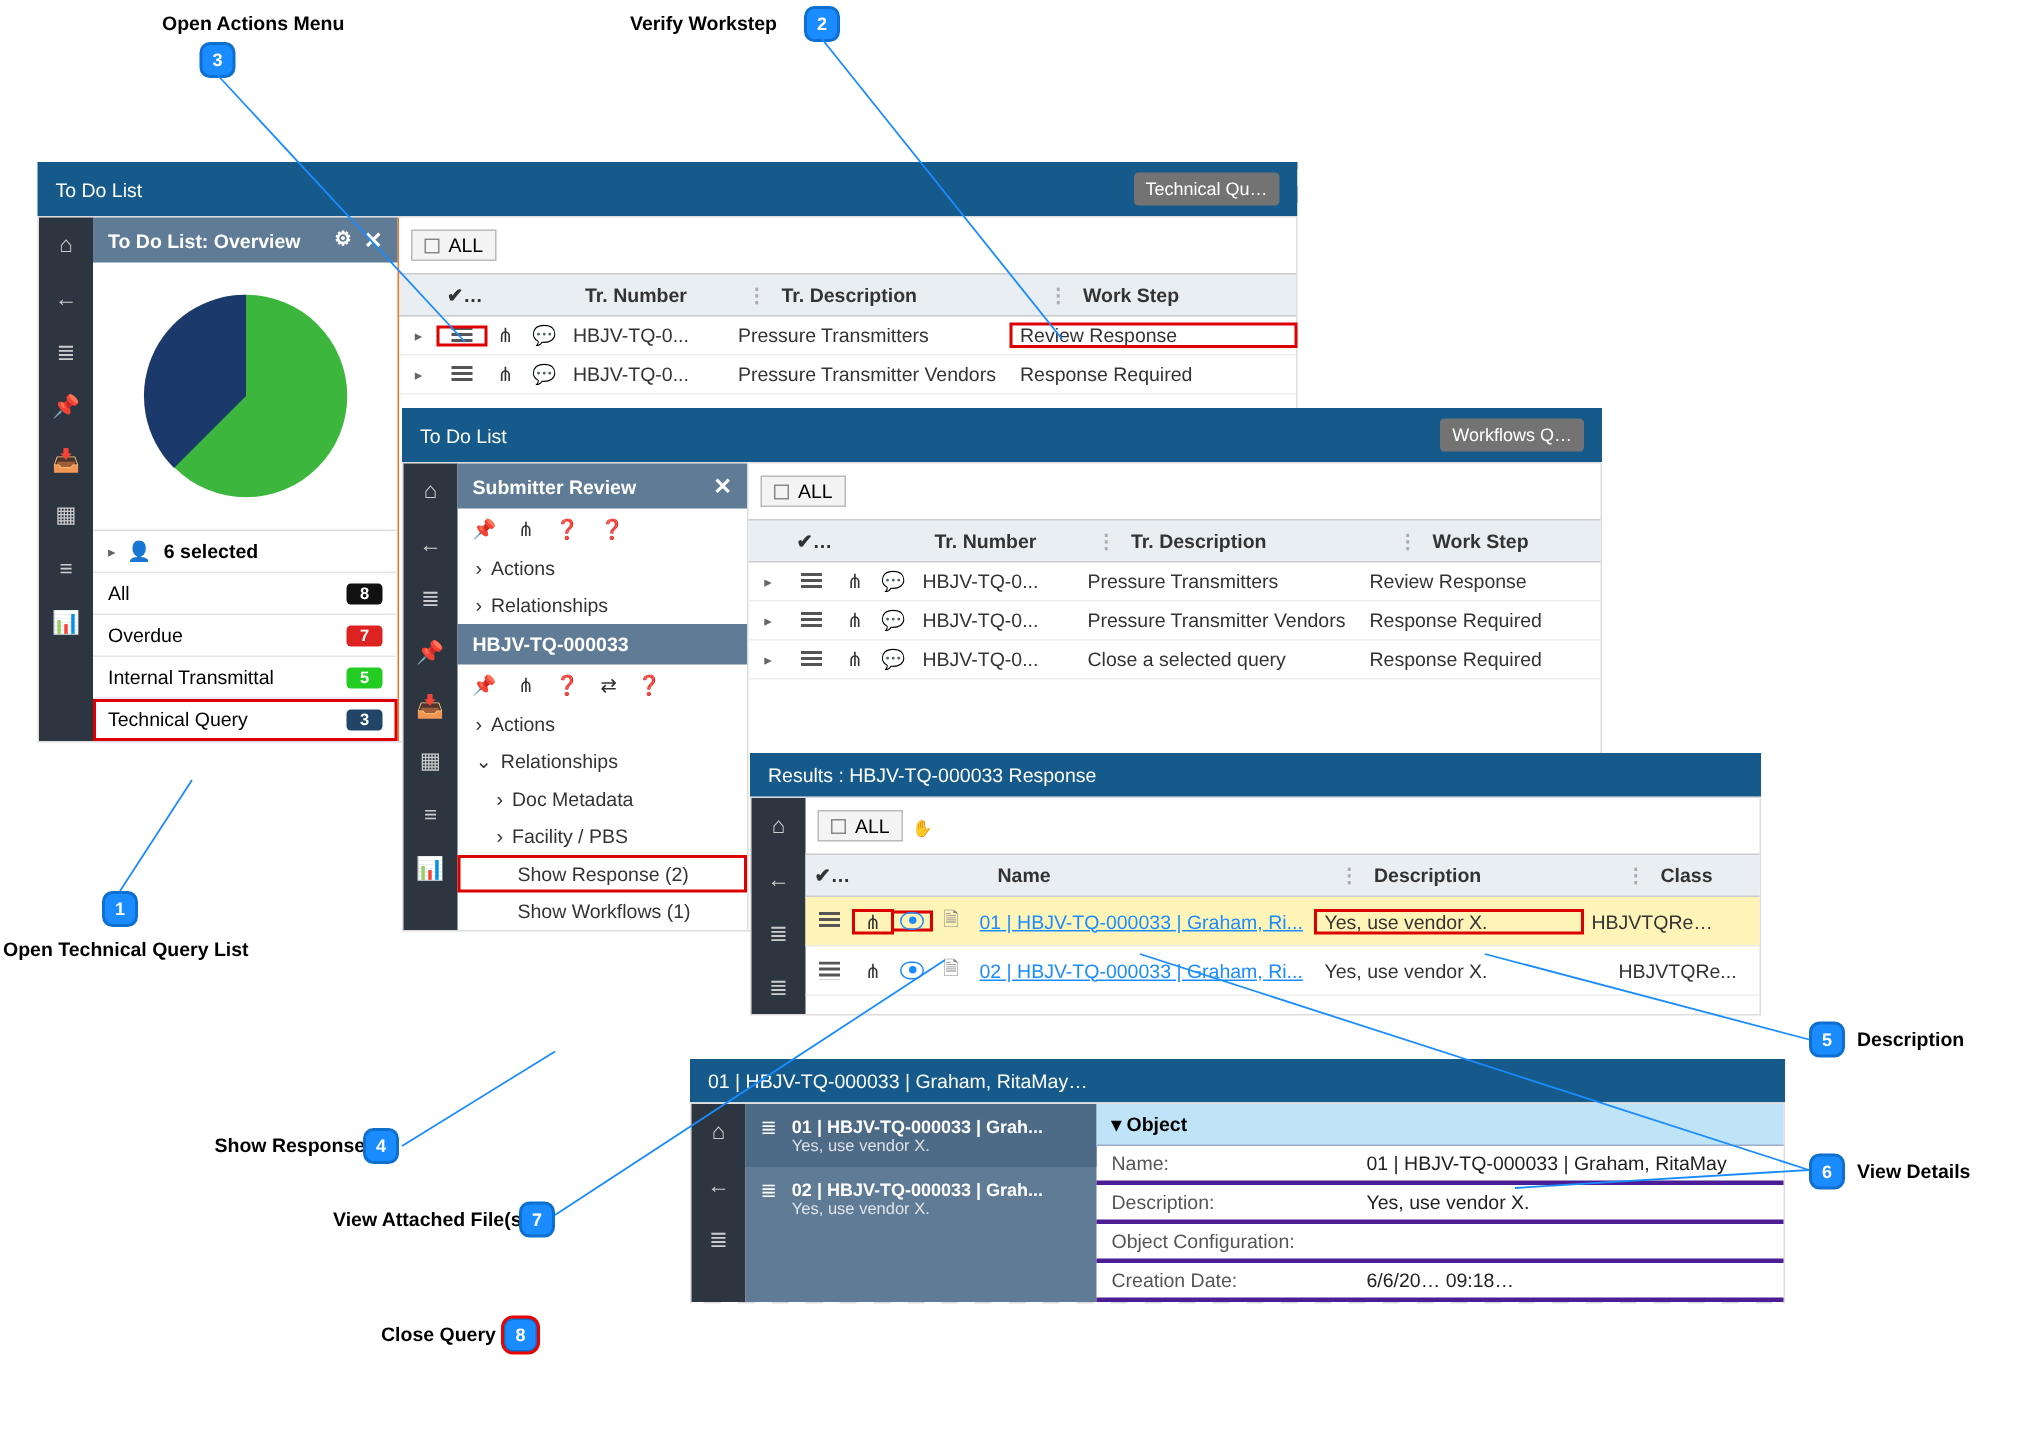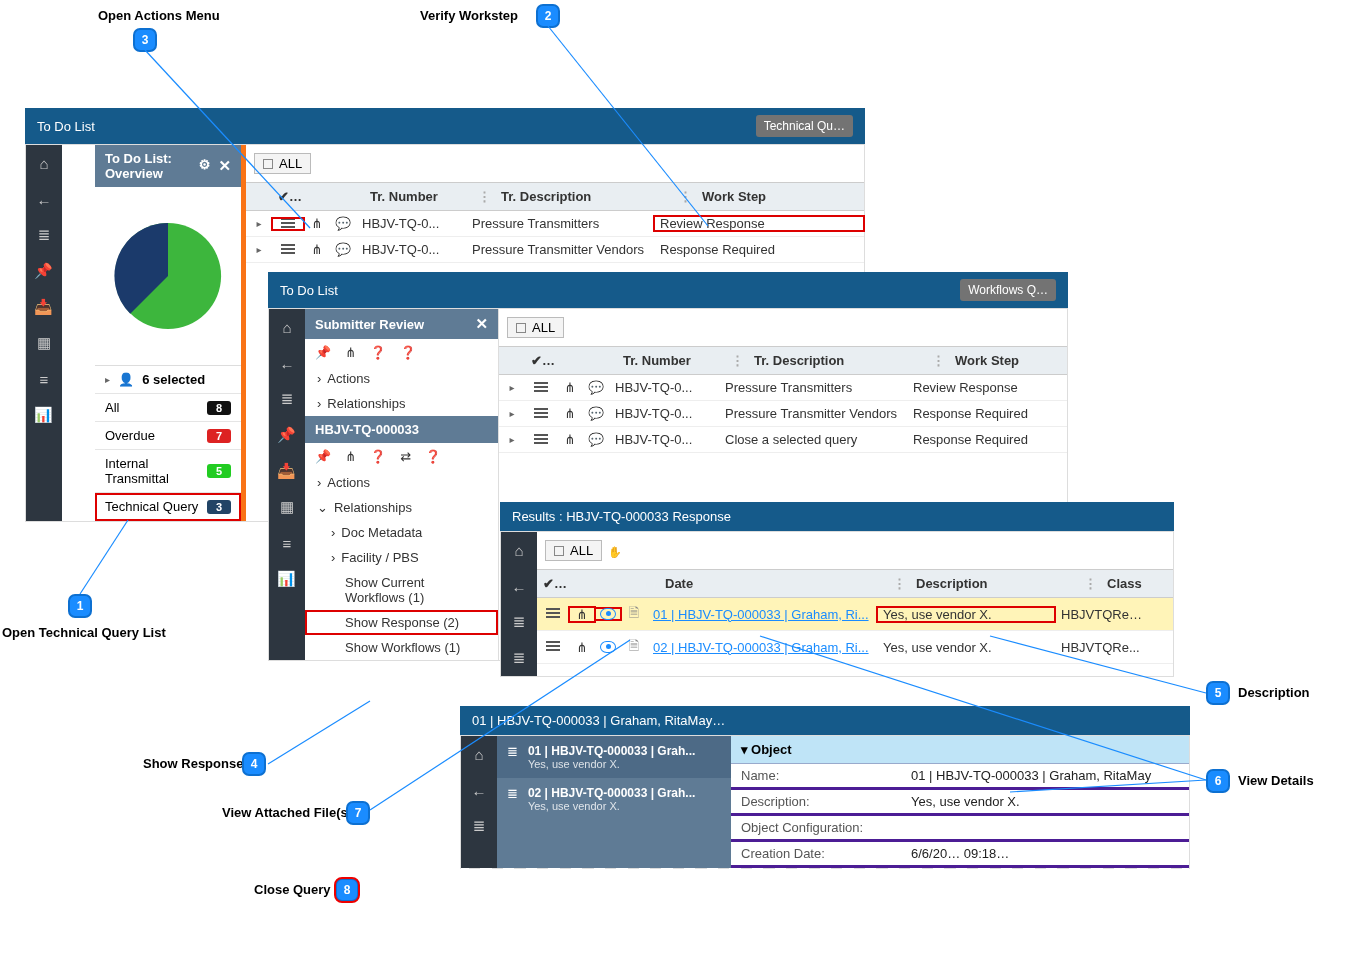--- a/index.html
+++ b/index.html
@@ -57,21 +57,21 @@
 svg.line-svg line { stroke:#1a8cff; stroke-width:1.2; }
 
 .small-eye{ width:16px;height:12px; border:1px solid #1a8cff; border-radius:50%/60%; position:relative;}
 .small-eye::after{content:"";position:absolute;left:5px;top:2px;width:5px;height:5px;background:#1a8cff;border-radius:50%;}
 
 .icon-strip{ display:flex; gap:14px; padding:6px 10px; color:#333; font-size:14px;}
 </style>
 </head>
 <body>
 
-<div class="callout-label" style="left:98px;top:8px;">Open Actions Menu</div>
+<div class="callout-label" style="left:108px;top:8px;">Open Actions Menu</div>
 <div class="callout-badge" style="left:133px;top:28px;">3</div>
 
 <div class="callout-label" style="left:420px;top:8px;">Verify Workstep</div>
 <div class="callout-badge" style="left:536px;top:4px;">2</div>
 
 <div class="callout-badge" style="left:68px;top:594px;">1</div>
 <div class="callout-label" style="left:2px;top:625px;">Open Technical Query List</div>
 
 <div class="callout-label" style="left:143px;top:756px;">Show Response</div>
 <div class="callout-badge" style="left:242px;top:752px;">4</div>
@@ -98,21 +98,21 @@
      <div class="nav-icon">⌂</div>
      <div class="nav-icon">←</div>
      <div class="nav-icon">≣</div>
      <div class="nav-icon">📌</div>
      <div class="nav-icon">📥</div>
      <div class="nav-icon">▦</div>
      <div class="nav-icon">≡</div>
      <div class="nav-icon">📊</div>
    </div>
 
-   <div style="width:184px;border-right:5px solid #f97316;padding-left:33px;">
+   <div style="width:204px;border-right:1px solid #f97316;">
      <div class="sub-hdr">
        <span>To Do List: Overview</span>
        <span style="display:flex;gap:8px;">
         <span>⚙</span>
         <span class="close-x">✕</span>
        </span>
      </div>
      <div style="padding:14px;display:flex;justify-content:center;">
       <svg width="150" height="150" viewBox="0 0 100 100">
        <circle cx="50" cy="50" r="45" fill="#3db63d" class="pie-slice"></circle>
@@ -244,23 +244,20 @@
           <span>Relationships</span>
         </div>
     <div class="tree-row indent1">
           <span>›</span>
           <span>Doc Metadata</span>
         </div>
     <div class="tree-row indent1">
           <span>›</span>
           <span>Facility / PBS</span>
         </div>
-    <div class="tree-row indent2">
-          <span>Show Current Workflows (1)</span>
-        </div>
     <div class="tree-row indent2 redbox">
           <span>Show Response (2)</span>
         </div>
     <div class="tree-row indent2">
           <span>Show Workflows (1)</span>
         </div>
   </div>
   <div style="flex:1;">
     <div style="padding:8px;"><span class="all-pill">
             <span class="sq"></span>
@@ -334,21 +331,21 @@
    <div style="flex:1;">
     <div style="padding:8px;"><span class="all-pill">
             <span class="sq"></span>
             <span>ALL</span>
           </span><span style="font-size:11px;margin-left:6px;">✋</span></div>
     <div class="tbl-hdr">
       <div class="cell" style="width:32px;">✔✔</div>
       <div class="cell" style="width:30px;"></div>
       <div class="cell" style="width:30px;"></div>
       <div class="cell" style="width:30px;"></div>
-      <div class="cell" style="width:230px;">Date</div>
+      <div class="cell" style="width:230px;">Name</div>
           <span class="hdr-handle">⋮</span>
       <div class="cell" style="width:170px;">Description</div>
           <span class="hdr-handle">⋮</span>
       <div class="cell" style="flex:1;">Class</div>
     </div>
     <div class="tbl-row hi">
       <div class="icon-box" style="width:32px;">
             <span class="dotgrid"></span>
           </div>
       <div class="icon-box red-box">⋔</div>
@@ -364,21 +361,21 @@
       <div class="icon-box" style="width:32px;">
             <span class="dotgrid"></span>
           </div>
       <div class="icon-box">⋔</div>
       <div class="icon-box">
             <div class="small-eye"></div>
           </div>
       <div class="icon-box" style="color:#888;">🗎</div>
       <div class="cell link" style="width:230px;">02 | HBJV-TQ-000033 | Graham, Ri...</div>
       <div class="cell" style="width:178px;">Yes, use vendor X.</div>
-      <div class="cell" style="flex:1;">HBJVTQRe...</div>
+      <div class="cell" style="flex:1;margin-left:18px;">HBJVTQRe...</div>
     </div>
    </div>
   </div>
 </div>
 
 <div style="position:absolute;left:460px;top:706px;width:730px;">
  <div class="panel-hdr zigzag-right">
    <span>01 | HBJV-TQ-000033 | Graham, RitaMay…</span>
  </div>
  <div style="display:flex;background:#fff;border:1px solid #ddd;position:relative;" class="zigzag-bottom">

